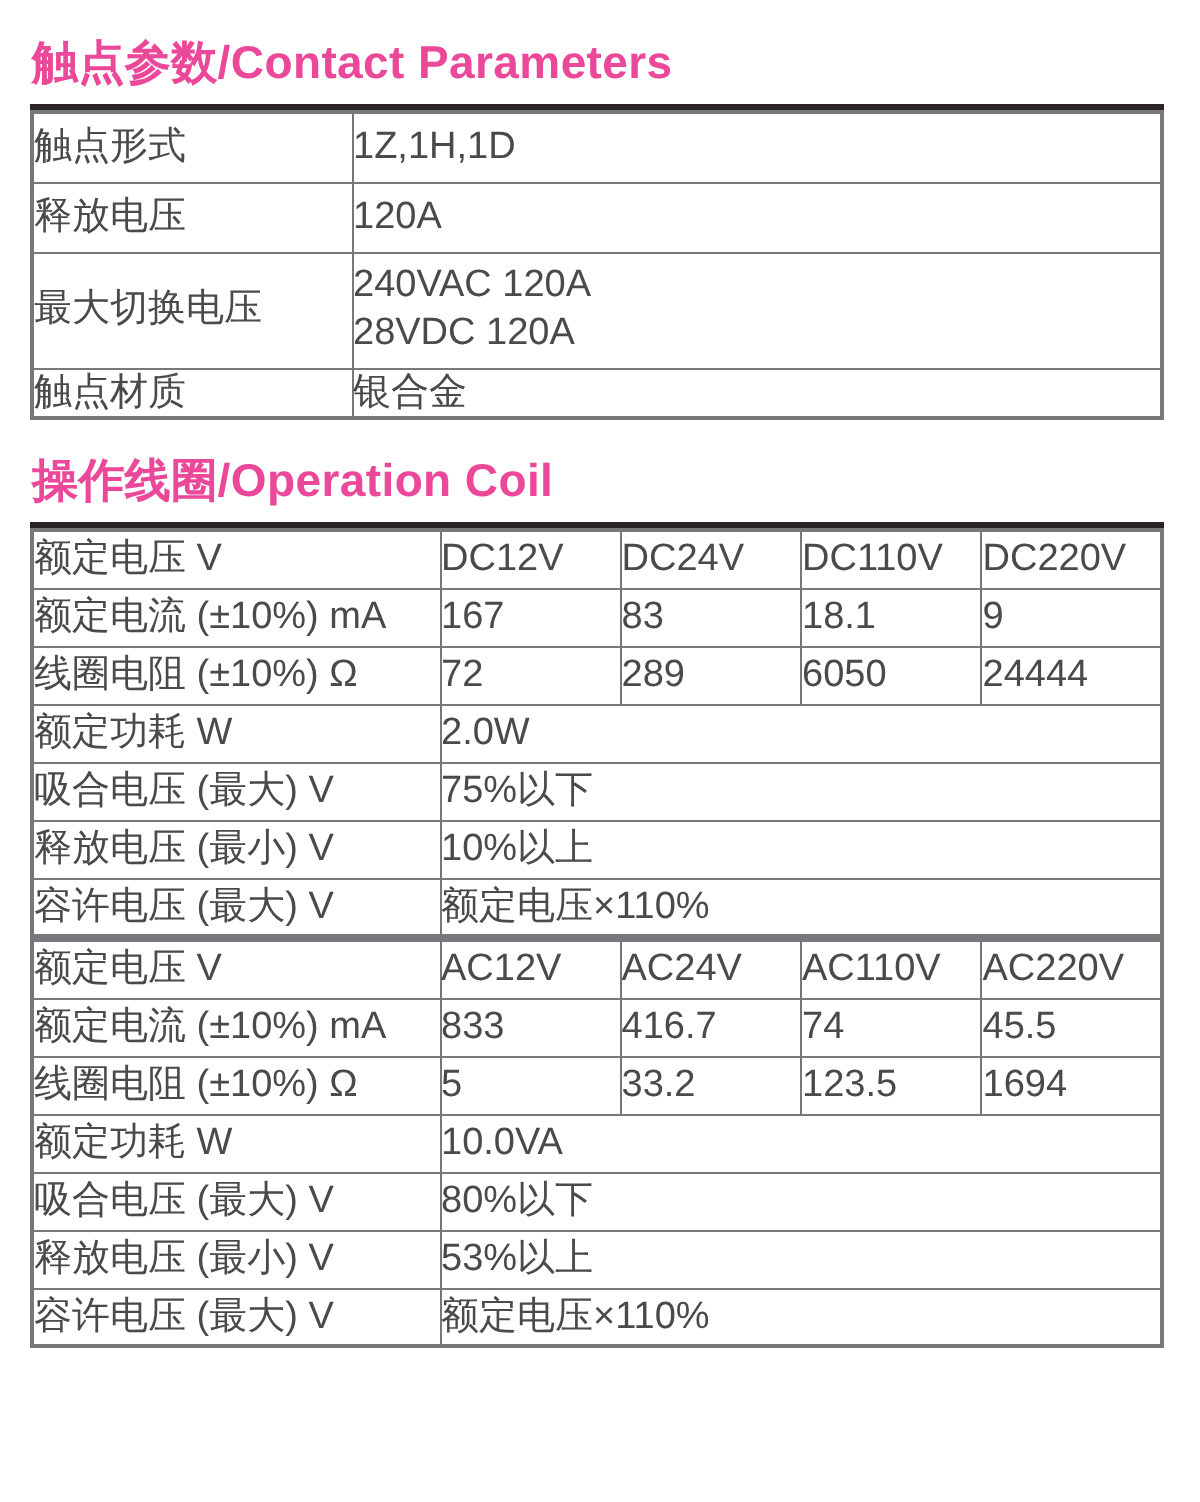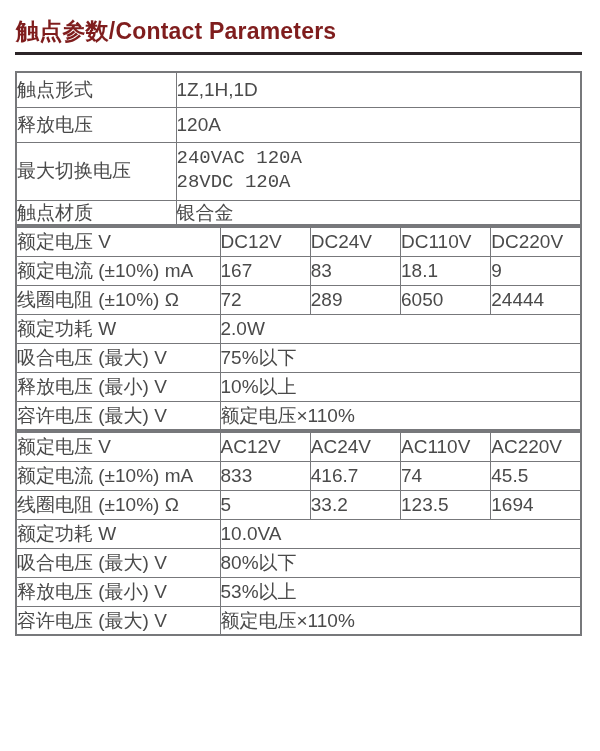--- a/index.html
+++ b/index.html
@@ -8,21 +8,21 @@
     width: 600px; height: 751px;
     background: #ffffff;
     font-family: "Liberation Sans", "DejaVu Sans", sans-serif;
     color: #454545;
   }
   .page { padding: 16px 18px 0 15px; }
 
   .section-title {
     font-size: 23px;
     font-weight: bold;
-    color: #7f1d1d;
+    color: #ec4899;
     letter-spacing: 0.2px;
     margin: 0;
     padding: 0 0 5px 1px;
     border-bottom: 3px solid #2b2427;
   }
   .section-title.second { margin-top: 15px; }
 
   table.spec {
     width: 100%;
     border-collapse: collapse;
@@ -36,26 +36,26 @@
     padding: 0;
     line-height: 1.25;
   }
   td.lbl {
     text-align: left;
     padding-left: 10px;
   }
   td.val { text-align: left; }
 
   
-  table.contact { margin-top: 16px; }
+  table.contact { }
   table.contact td.lbl { width: 160px; }
   table.contact tr.r-normal td { height: 35px; }
   table.contact tr.r-tall td { height: 58px; }
   table.contact tr.r-last td { height: 24px; }
-  .twolines span { display: block; font-family: Liberation Mono, monospace; }
+  .twolines span { display: block; }
 
   
   table.coil { }
   table.coil td { height: 29px; }
   table.coil td.lbl { width: 204px; }
 </style>
 </head>
 <body>
 
 <div class="page">
@@ -79,20 +79,21 @@
           <span>28VDC 120A</span>
         </td>
       </tr>
       <tr class="r-last">
         <td class="lbl">触点材质</td>
         <td class="val">银合金</td>
       </tr>
     </tbody>
   </table>
 
+  <h2 class="section-title second">操作线圈/Operation Coil</h2>
 
   <table class="spec coil">
     <tbody>
       <tr>
         <td class="lbl">额定电压 V</td>
         <td class="val">DC12V</td>
         <td class="val">DC24V</td>
         <td class="val">DC110V</td>
         <td class="val">DC220V</td>
       </tr>

